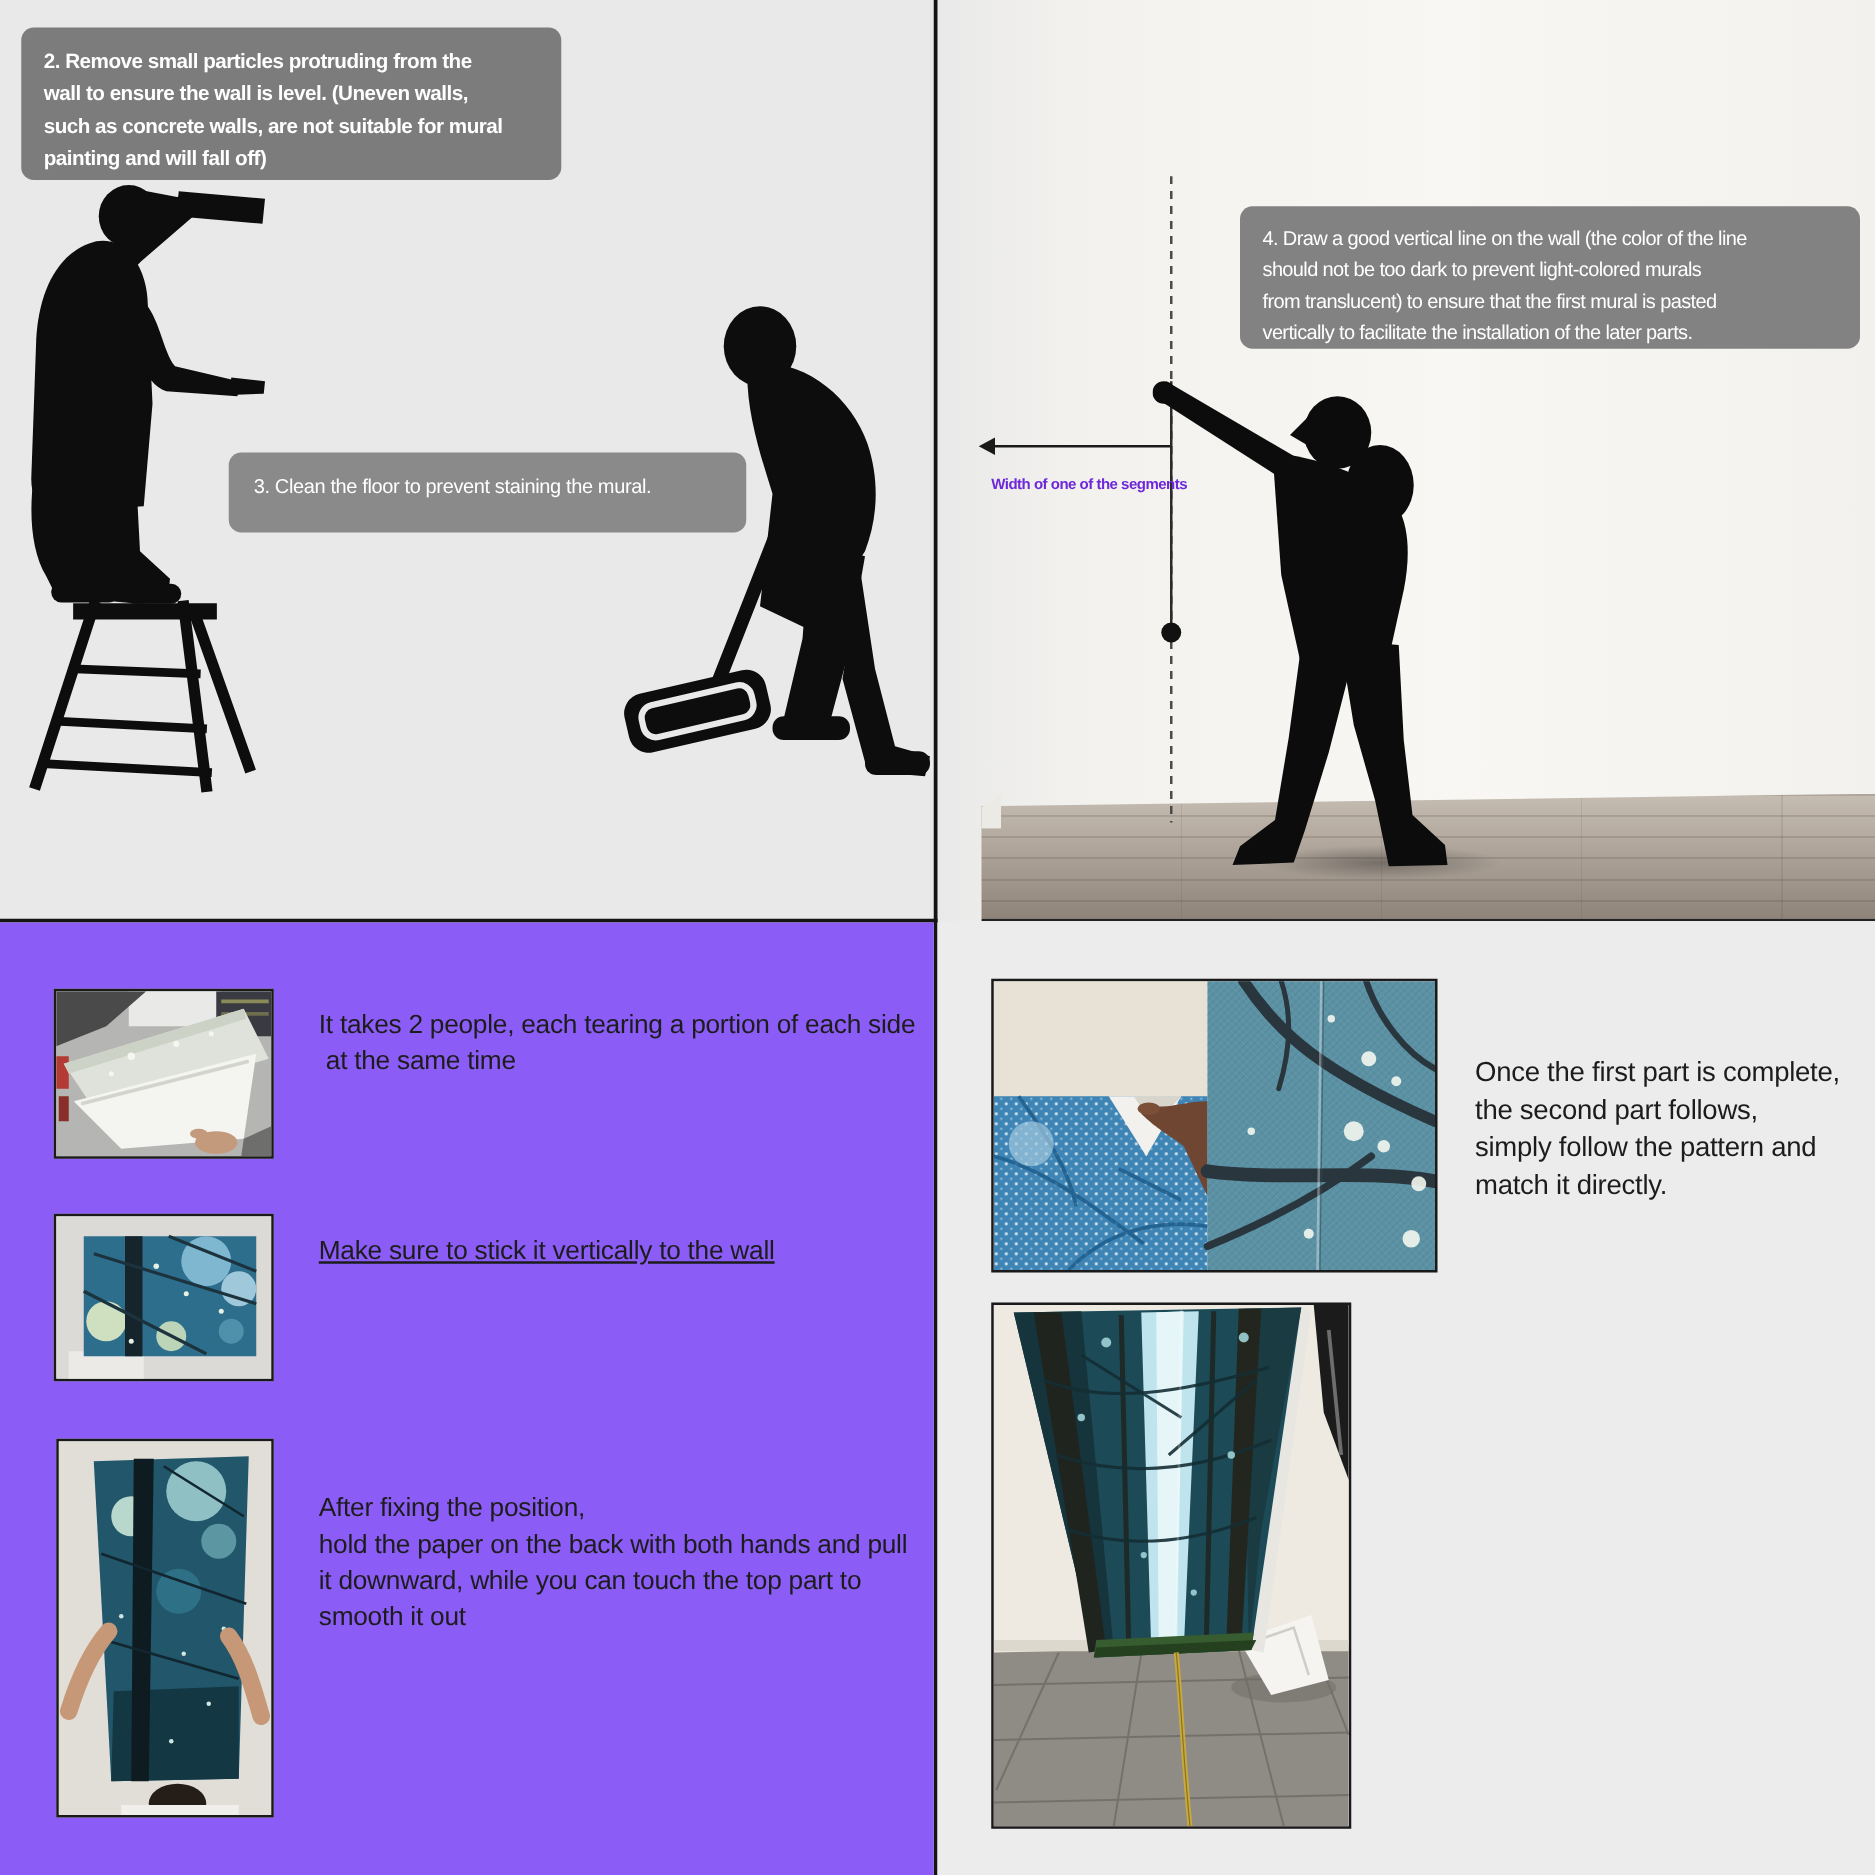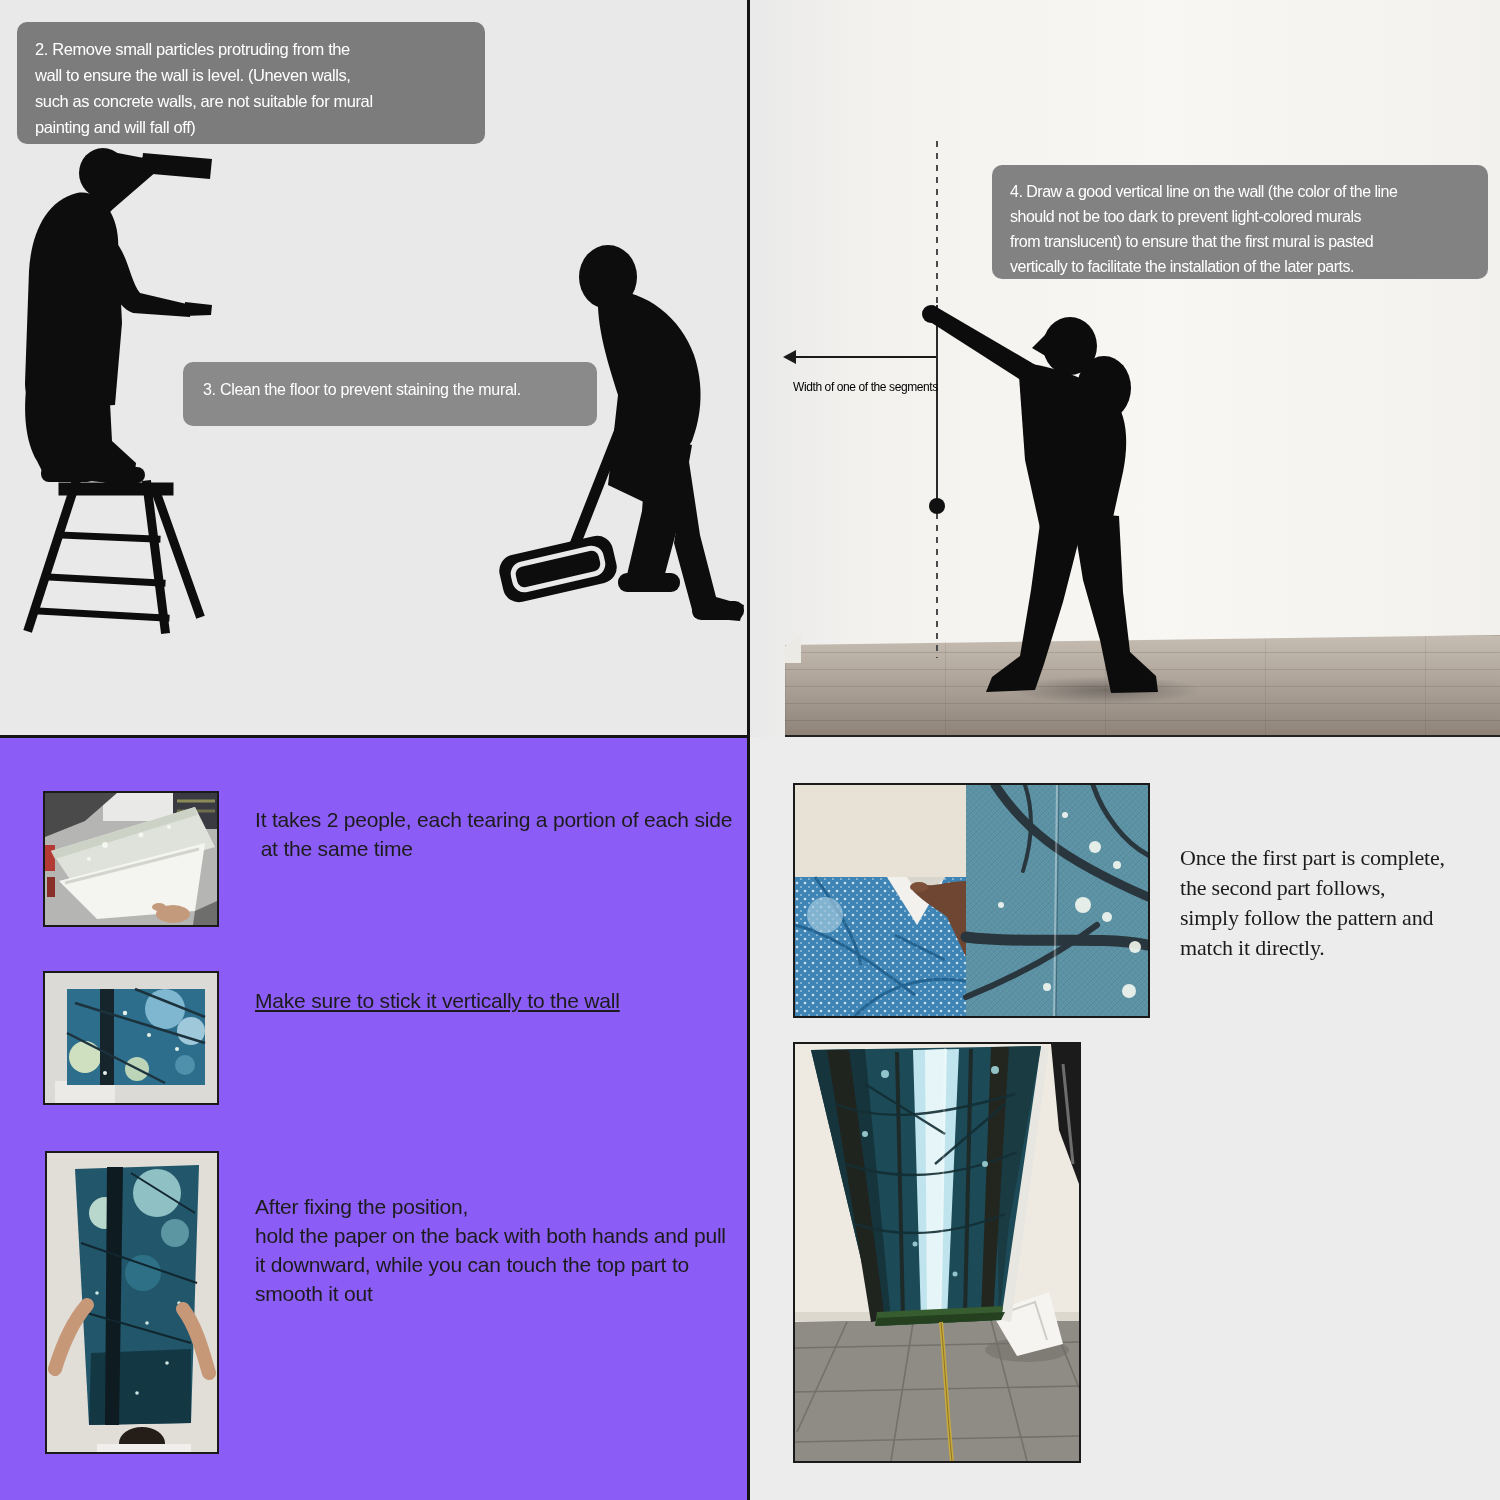--- a/index.html
+++ b/index.html
@@ -21,41 +21,41 @@
   .photo{position:absolute;border:2px solid #1a1a1a;background:#ddd;}
   .divider-v{position:absolute;left:747px;top:0;width:3px;height:1500px;background:#141414;}
   .divider-h{position:absolute;left:0;top:735px;width:750px;height:3px;background:#141414;}
   .dashed-line{position:absolute;left:936px;top:141px;width:2px;height:517px;
     background:repeating-linear-gradient(180deg,#4a4a4a 0 6px,transparent 6px 12px);}
   .plumb-cord{position:absolute;left:936px;top:305px;width:1.5px;height:198px;background:#2a2a2a;}
   .plumb-bob{position:absolute;left:929px;top:498px;width:16px;height:16px;border-radius:50%;background:#111;}
   .arrow-line{position:absolute;left:792px;top:356px;width:144px;height:2px;background:#1a1a1a;}
   .arrow-head{position:absolute;left:783px;top:350px;width:0;height:0;
     border-top:7px solid transparent;border-bottom:7px solid transparent;border-right:13px solid #1a1a1a;}
-  .width-label{position:absolute;left:793px;top:380px;font-size:12px;font-weight:400;
-    letter-spacing:-0.4px;color:#000000;}
+  .width-label{position:absolute;left:793px;top:380px;font-size:12px;font-weight:700;
+    letter-spacing:-0.4px;color:#6d28d9;}
   .floor{position:absolute;left:785px;top:635px;width:715px;height:102px;
     background:
       repeating-linear-gradient(180deg, rgba(60,50,40,.16) 0 1.5px, transparent 1.5px 17px),
       repeating-linear-gradient(90deg, rgba(60,50,40,.10) 0 1px, transparent 1px 160px),
       linear-gradient(180deg,#c6bdb2 0%,#b4aaa0 35%,#a0968c 70%,#8f8378 100%);
     clip-path:polygon(0 10px,100% 0,100% 100%,0 100%);
     border-bottom:2px solid #222;box-sizing:border-box;}
   .baseboard{position:absolute;left:785px;top:635px;width:16px;height:28px;background:#eceae5;
     clip-path:polygon(0 40%,100% 0,100% 100%,0 100%);}
   .man-shadow{position:absolute;left:1008px;top:676px;width:195px;height:28px;border-radius:50%;
     background:radial-gradient(ellipse at center, rgba(0,0,0,.30) 0%, rgba(0,0,0,0) 70%);}
   svg{display:block;}
 </style>
 </head>
 <body>
 
 <div class="quad" style="left:0;top:0;width:750px;height:737px;background:#e9e9e9;">
 
-  <div class="gray-box b2" style="left:17px;top:22px;width:468px;height:122px;">2. Remove small particles protruding from the
+  <div class="gray-box b2" style="left:17px;top:22px;width:432px;height:122px;font-weight:bold;">2. Remove small particles protruding from the
 wall to ensure the wall is level. (Uneven walls,
 such as concrete walls, are not suitable for mural
 painting and will fall off)</div>
 
   <div class="gray-box b3" style="left:183px;top:362px;width:414px;height:64px;">3. Clean the floor to prevent staining the mural.</div>
 
   <svg class="abs" style="left:15px;top:143px;" width="205" height="497" viewBox="0 0 205 497">
     <g fill="#0d0d0d" stroke="none">
       <polygon points="128,10 197,16 195,36 126,30"></polygon>
       <polygon points="70,62 82,44 128,14 142,28 98,66 86,78"></polygon>
@@ -262,21 +262,21 @@
         <circle cx="312" cy="132" r="5"></circle>
       <circle cx="340" cy="162" r="6"></circle>
         <circle cx="252" cy="202" r="4"></circle>
       <circle cx="334" cy="206" r="7"></circle>
         <circle cx="270" cy="30" r="3"></circle>
       <circle cx="206" cy="120" r="3"></circle>
     </g>
     <line x1="262" y1="0" x2="259" y2="231" stroke="#ffffff" stroke-width="2" opacity="0.35"></line>
     <line x1="264" y1="0" x2="261" y2="231" stroke="#31505c" stroke-width="1" opacity="0.6"></line>
   </svg>
-  <div class="caption br" style="left:430px;top:105px;font-family:Liberation Serif, serif;">Once the first part is complete,
+  <div class="caption br" style="left:430px;top:105px;">Once the first part is complete,
 the second part follows,
 simply follow the pattern and
 match it directly.</div>
 
   <svg class="photo" style="left:43px;top:304px;" width="284" height="417" viewBox="0 0 284 417">
     <rect width="284" height="417" fill="#eeeae2"></rect>
     <polygon points="256,0 284,0 284,140 264,86" fill="#1b1b1b"></polygon>
     <line x1="268" y1="20" x2="278" y2="120" stroke="#6d6d6d" stroke-width="3"></line>
 
     <polygon points="0,278 284,272 284,417 0,417" fill="#8f8c85"></polygon>

